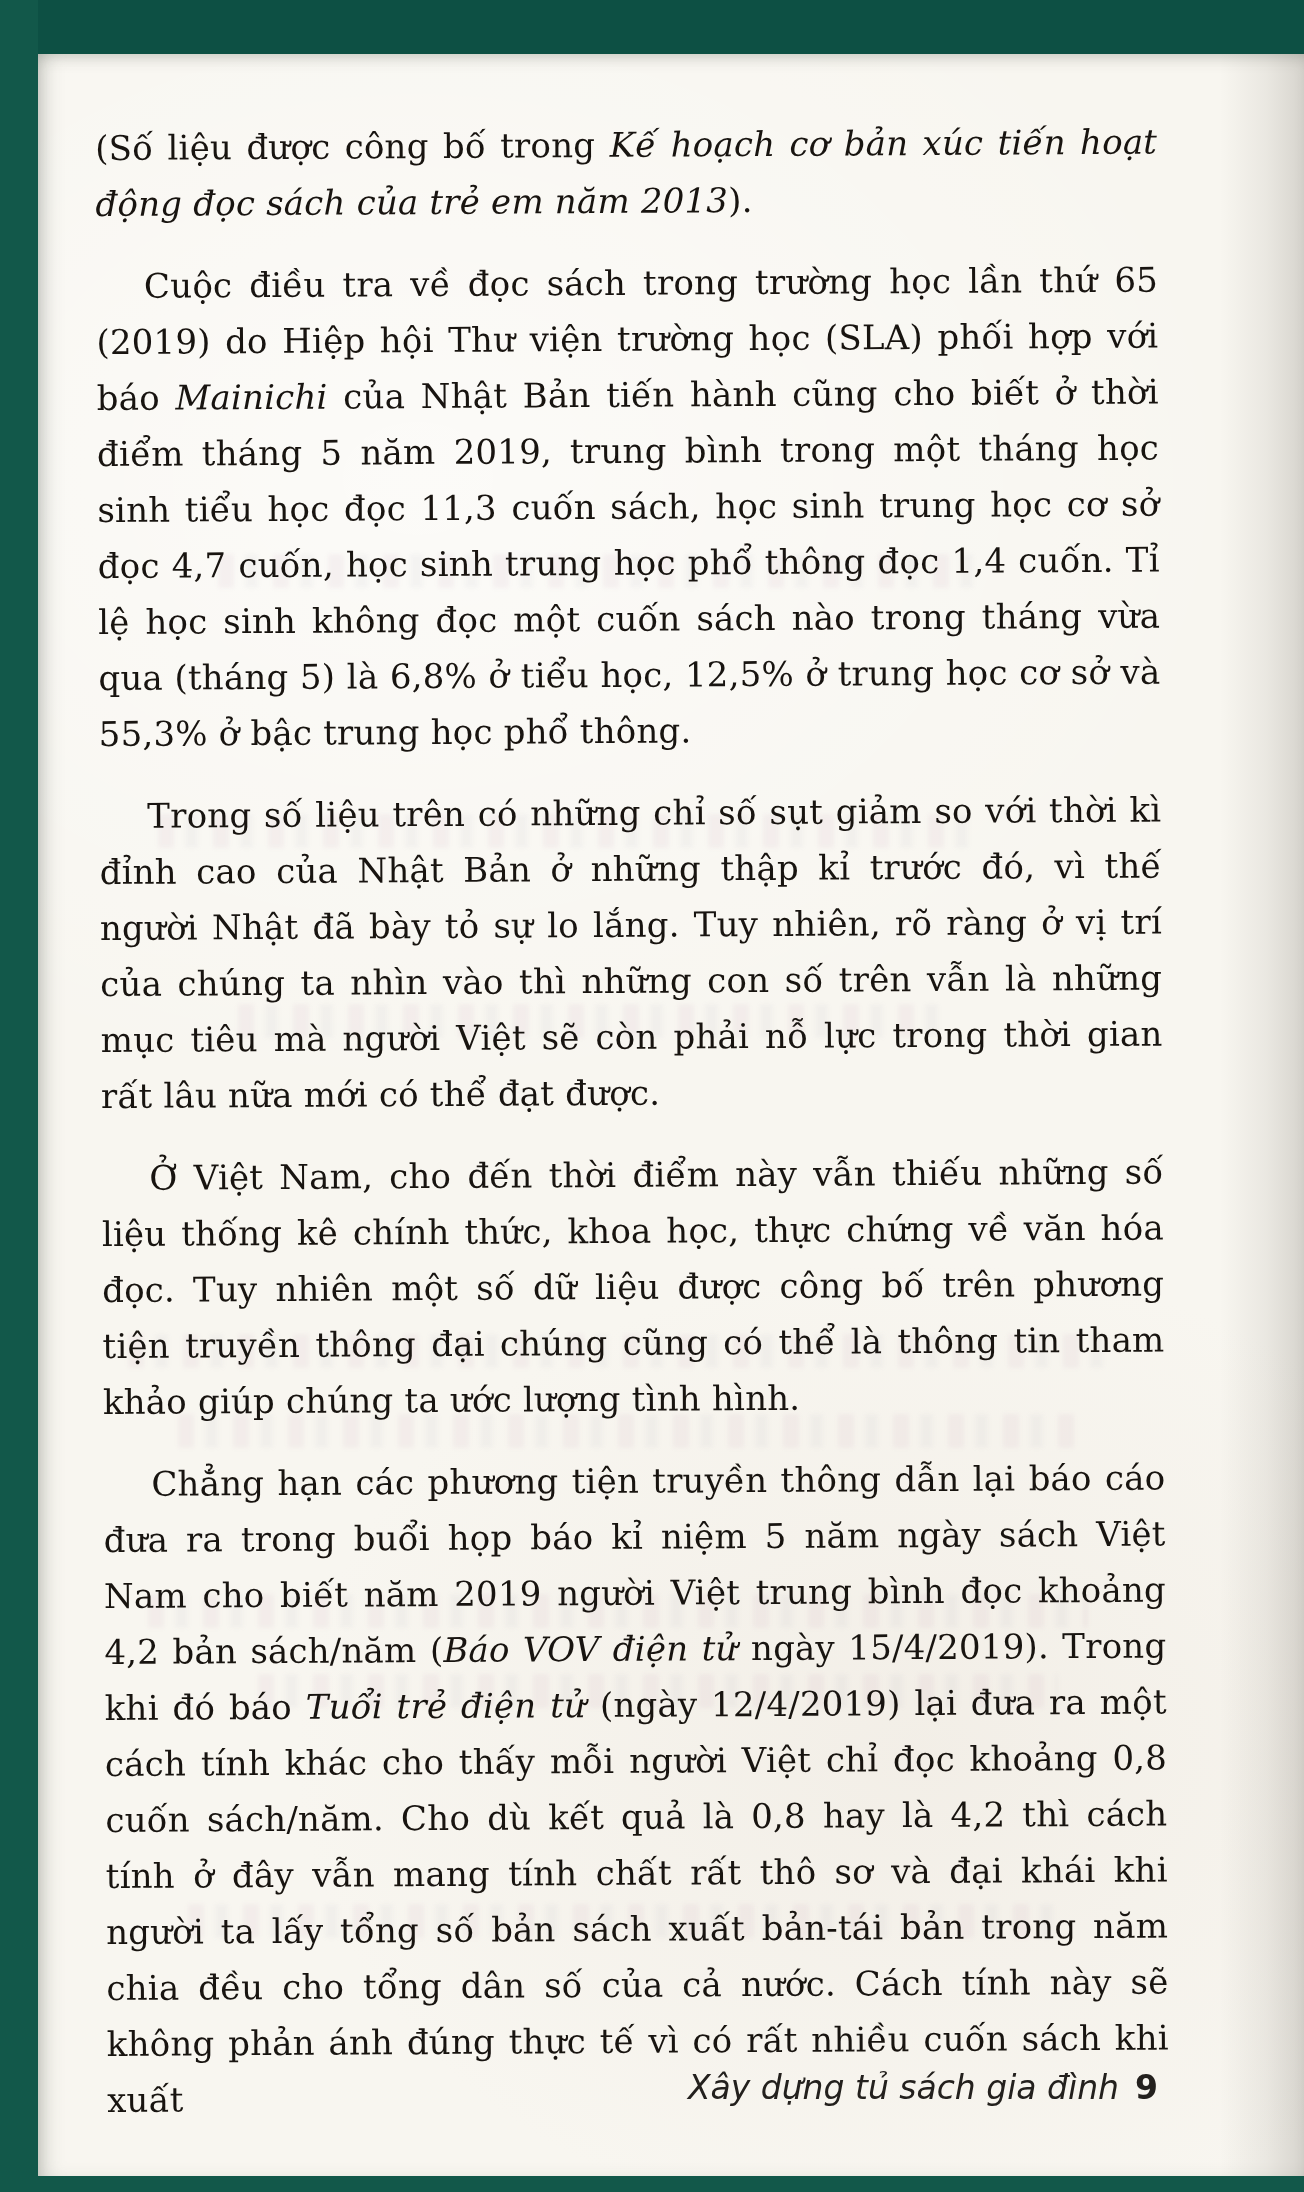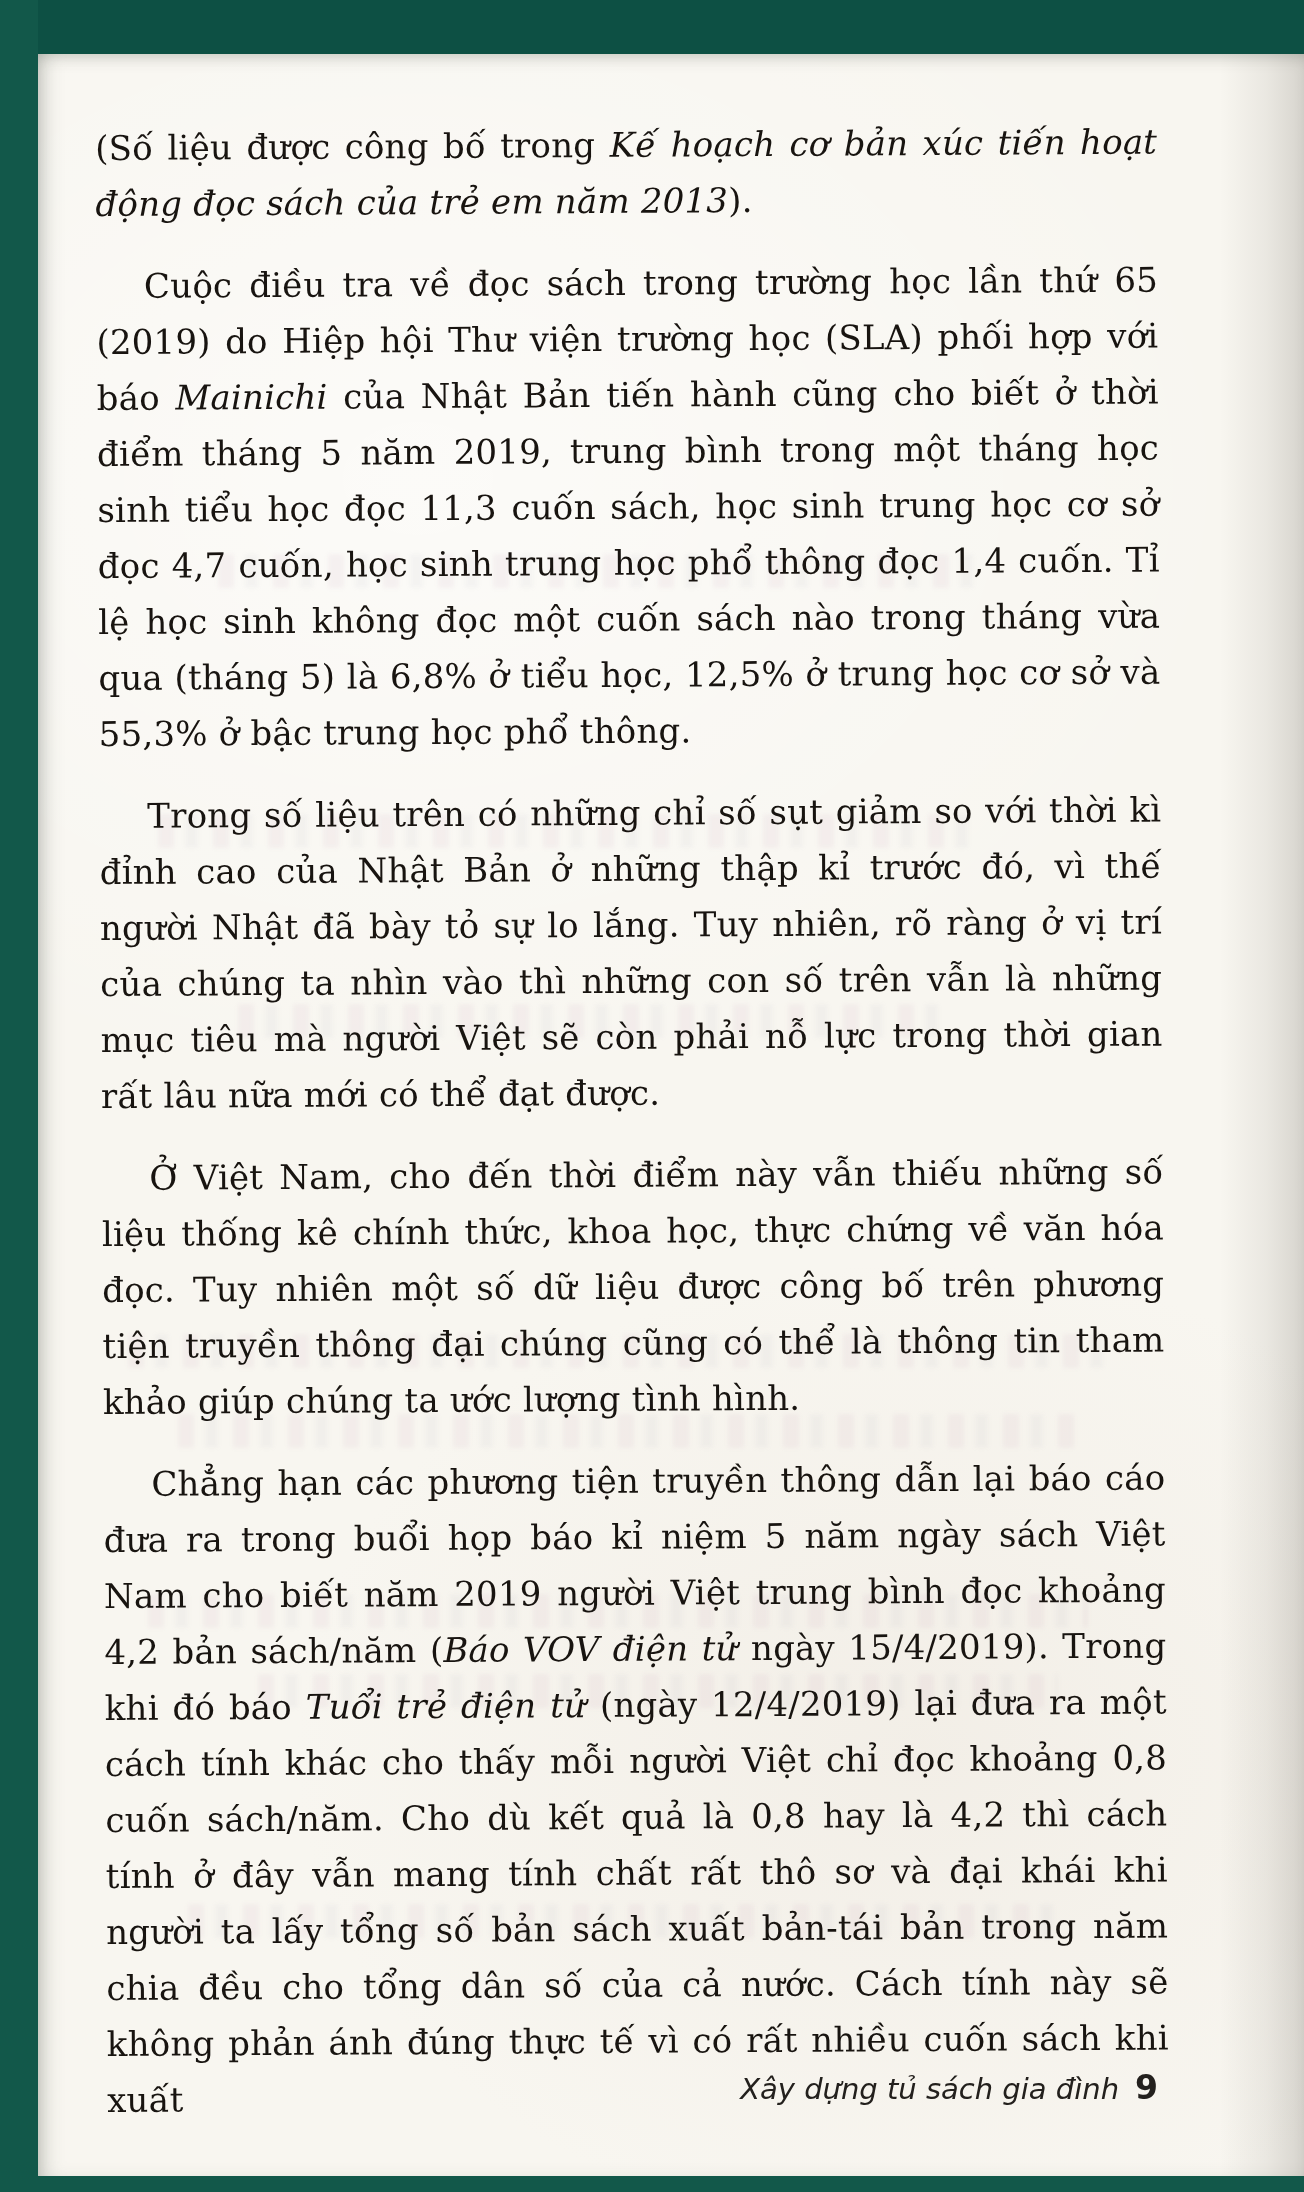--- a/index.html
+++ b/index.html
@@ -67,21 +67,21 @@
   .footer {
     position: absolute;
     right: 146px;
     top: 2014px;
     display: flex;
     align-items: baseline;
     gap: 16px;
     font-family: "DejaVu Sans", "Liberation Sans", sans-serif;
     color: #23201d;
   }
-  .footer .running-title { font-style: italic; font-size: 29px; }
+  .footer .running-title { font-style: italic; font-size: 33px; }
   .footer .page-number   { font-weight: bold; font-size: 33px; font-style: normal; }
 </style>
 </head>
 <body>
 
 <div class="edge edge-top"></div>
 <div class="edge edge-left"></div>
 <div class="edge edge-bottom"></div>
 
 <div class="page">

